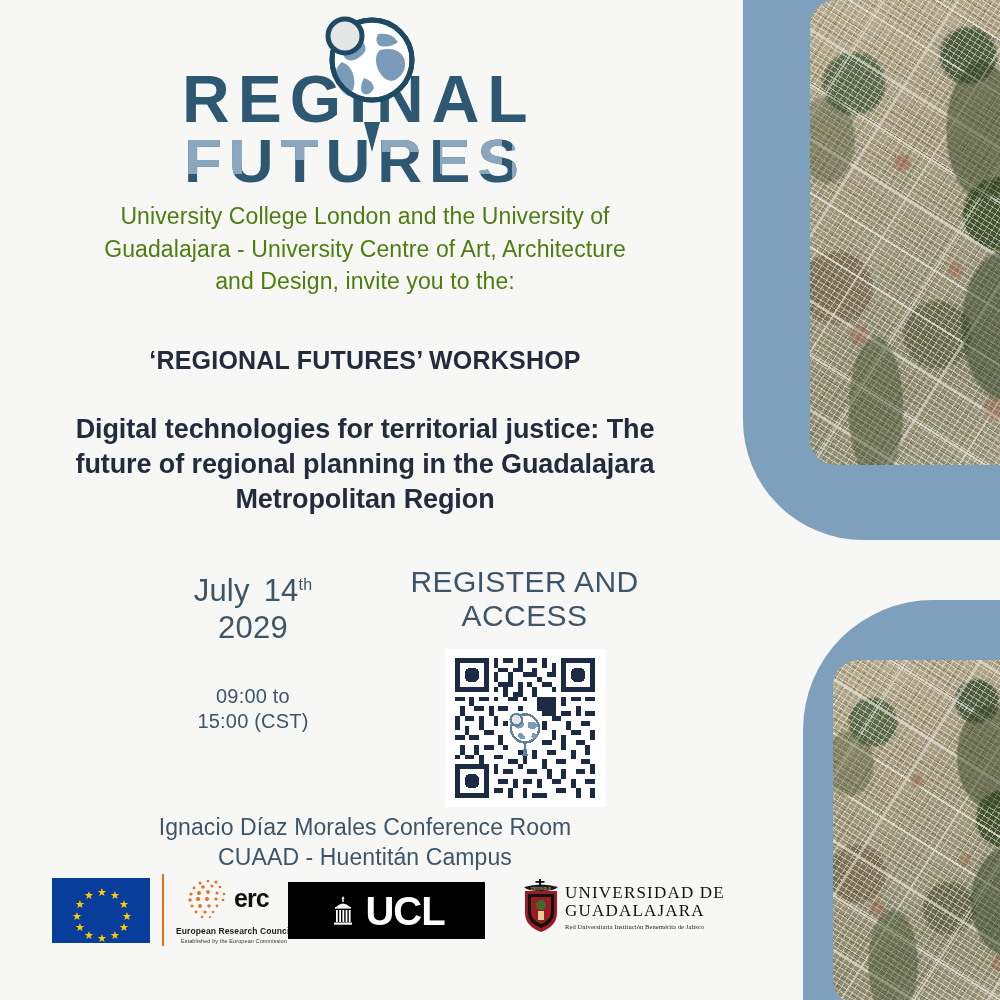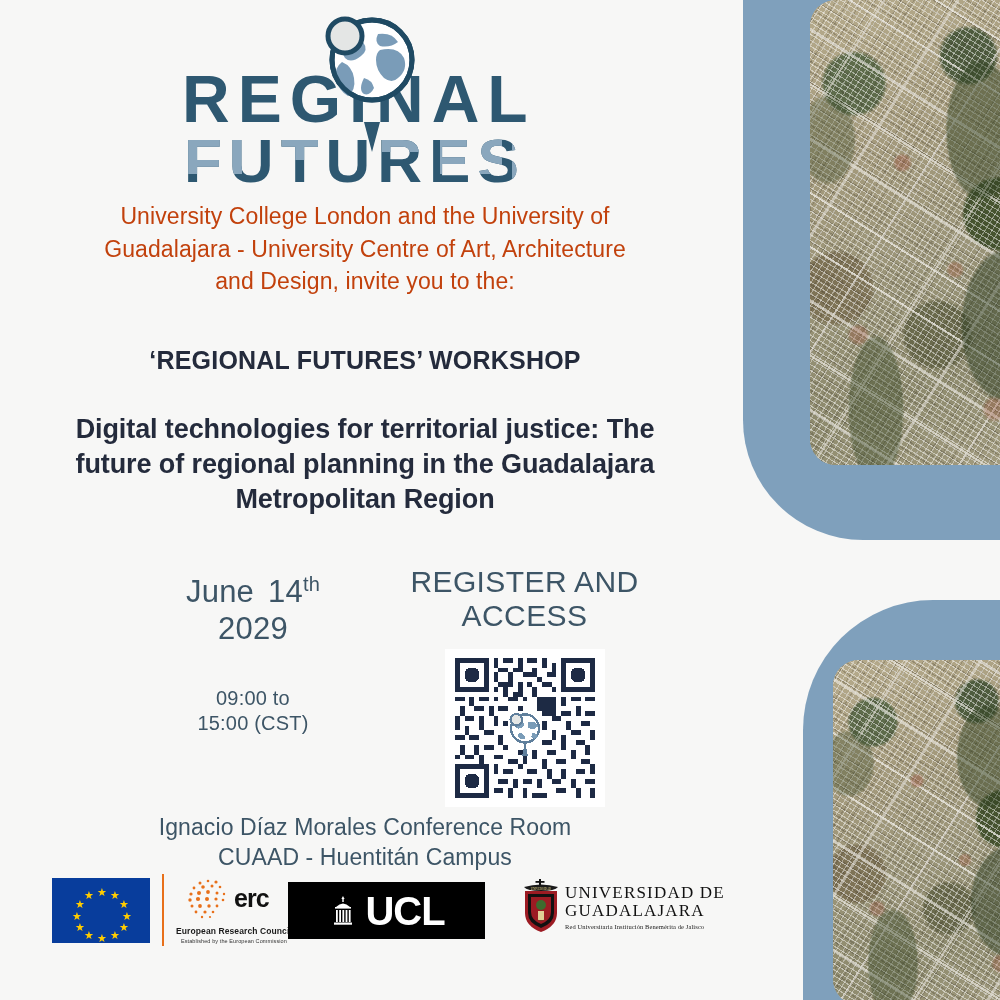--- a/index.html
+++ b/index.html
@@ -72,40 +72,40 @@
   
   .content{position:absolute;left:0;top:0;width:730px;height:1000px;}
 
   
   .logo-block{position:relative;width:730px;height:200px;}
   .logo-svg{position:absolute;left:182px;top:4px;}
 
   
   .intro{
     margin:0 auto;width:630px;text-align:center;
-    font-size:23px;line-height:1.42;color:#c2410c;font-weight:400;letter-spacing:.1px;
+    font-size:23px;line-height:1.42;color:#4d7c0f;font-weight:400;letter-spacing:.1px;
   }
   .intro-line{display:block;}
   .workshop{
     margin:48px auto 0;width:660px;text-align:center;
     font-size:25px;font-weight:700;color:#242b3c;letter-spacing:.2px;
   }
   .title{
     margin:37px auto 0;width:680px;text-align:center;
     font-size:27px;line-height:1.30;font-weight:700;color:#242b3c;letter-spacing:-.1px;
   }
 
   
   .mid{position:relative;margin-top:48px;height:230px;}
   .datecol{
     position:absolute;left:118px;top:8px;width:270px;text-align:center;
     color:#3d5566;
   }
   .date-main{font-size:31px;line-height:1.18;letter-spacing:.2px;}
-  .date-main sup{font-size:20px;vertical-align:super;}
+  .date-main sup{font-size:16px;vertical-align:super;}
   .date-nbsp{display:inline-block;width:14px;}
   .time{margin-top:38px;font-size:20px;line-height:1.24;letter-spacing:.2px;}
 
   .qrcol{position:absolute;left:372px;top:0;width:305px;text-align:center;}
   .qr-label{font-size:30px;color:#3d5566;letter-spacing:.4px;}
   .qr-box{
     margin:16px auto 0;width:160px;height:158px;background:#fff;
     display:flex;align-items:center;justify-content:center;
   }
 
@@ -214,21 +214,21 @@
     <div class="title">
       <span class="intro-line">Digital technologies for territorial justice: The</span>
       <span class="intro-line">future of regional planning in the Guadalajara</span>
       <span class="intro-line">Metropolitan Region</span>
     </div>
 
     <div class="mid">
 
       <div class="datecol">
         <div class="date-main">
-          <span>June</span><span class="date-nbsp"></span><span>14</span><sup>th</sup><br>
+          <span>July</span><span class="date-nbsp"></span><span>14</span><sup>th</sup><br>
           <span>2029</span>
         </div>
         <div class="time">
           <span class="intro-line">09:00 to</span>
           <span class="intro-line">15:00 (CST)</span>
         </div>
       </div>
 
       <div class="qrcol">
         <div class="qr-label">REGISTER AND ACCESS</div>

